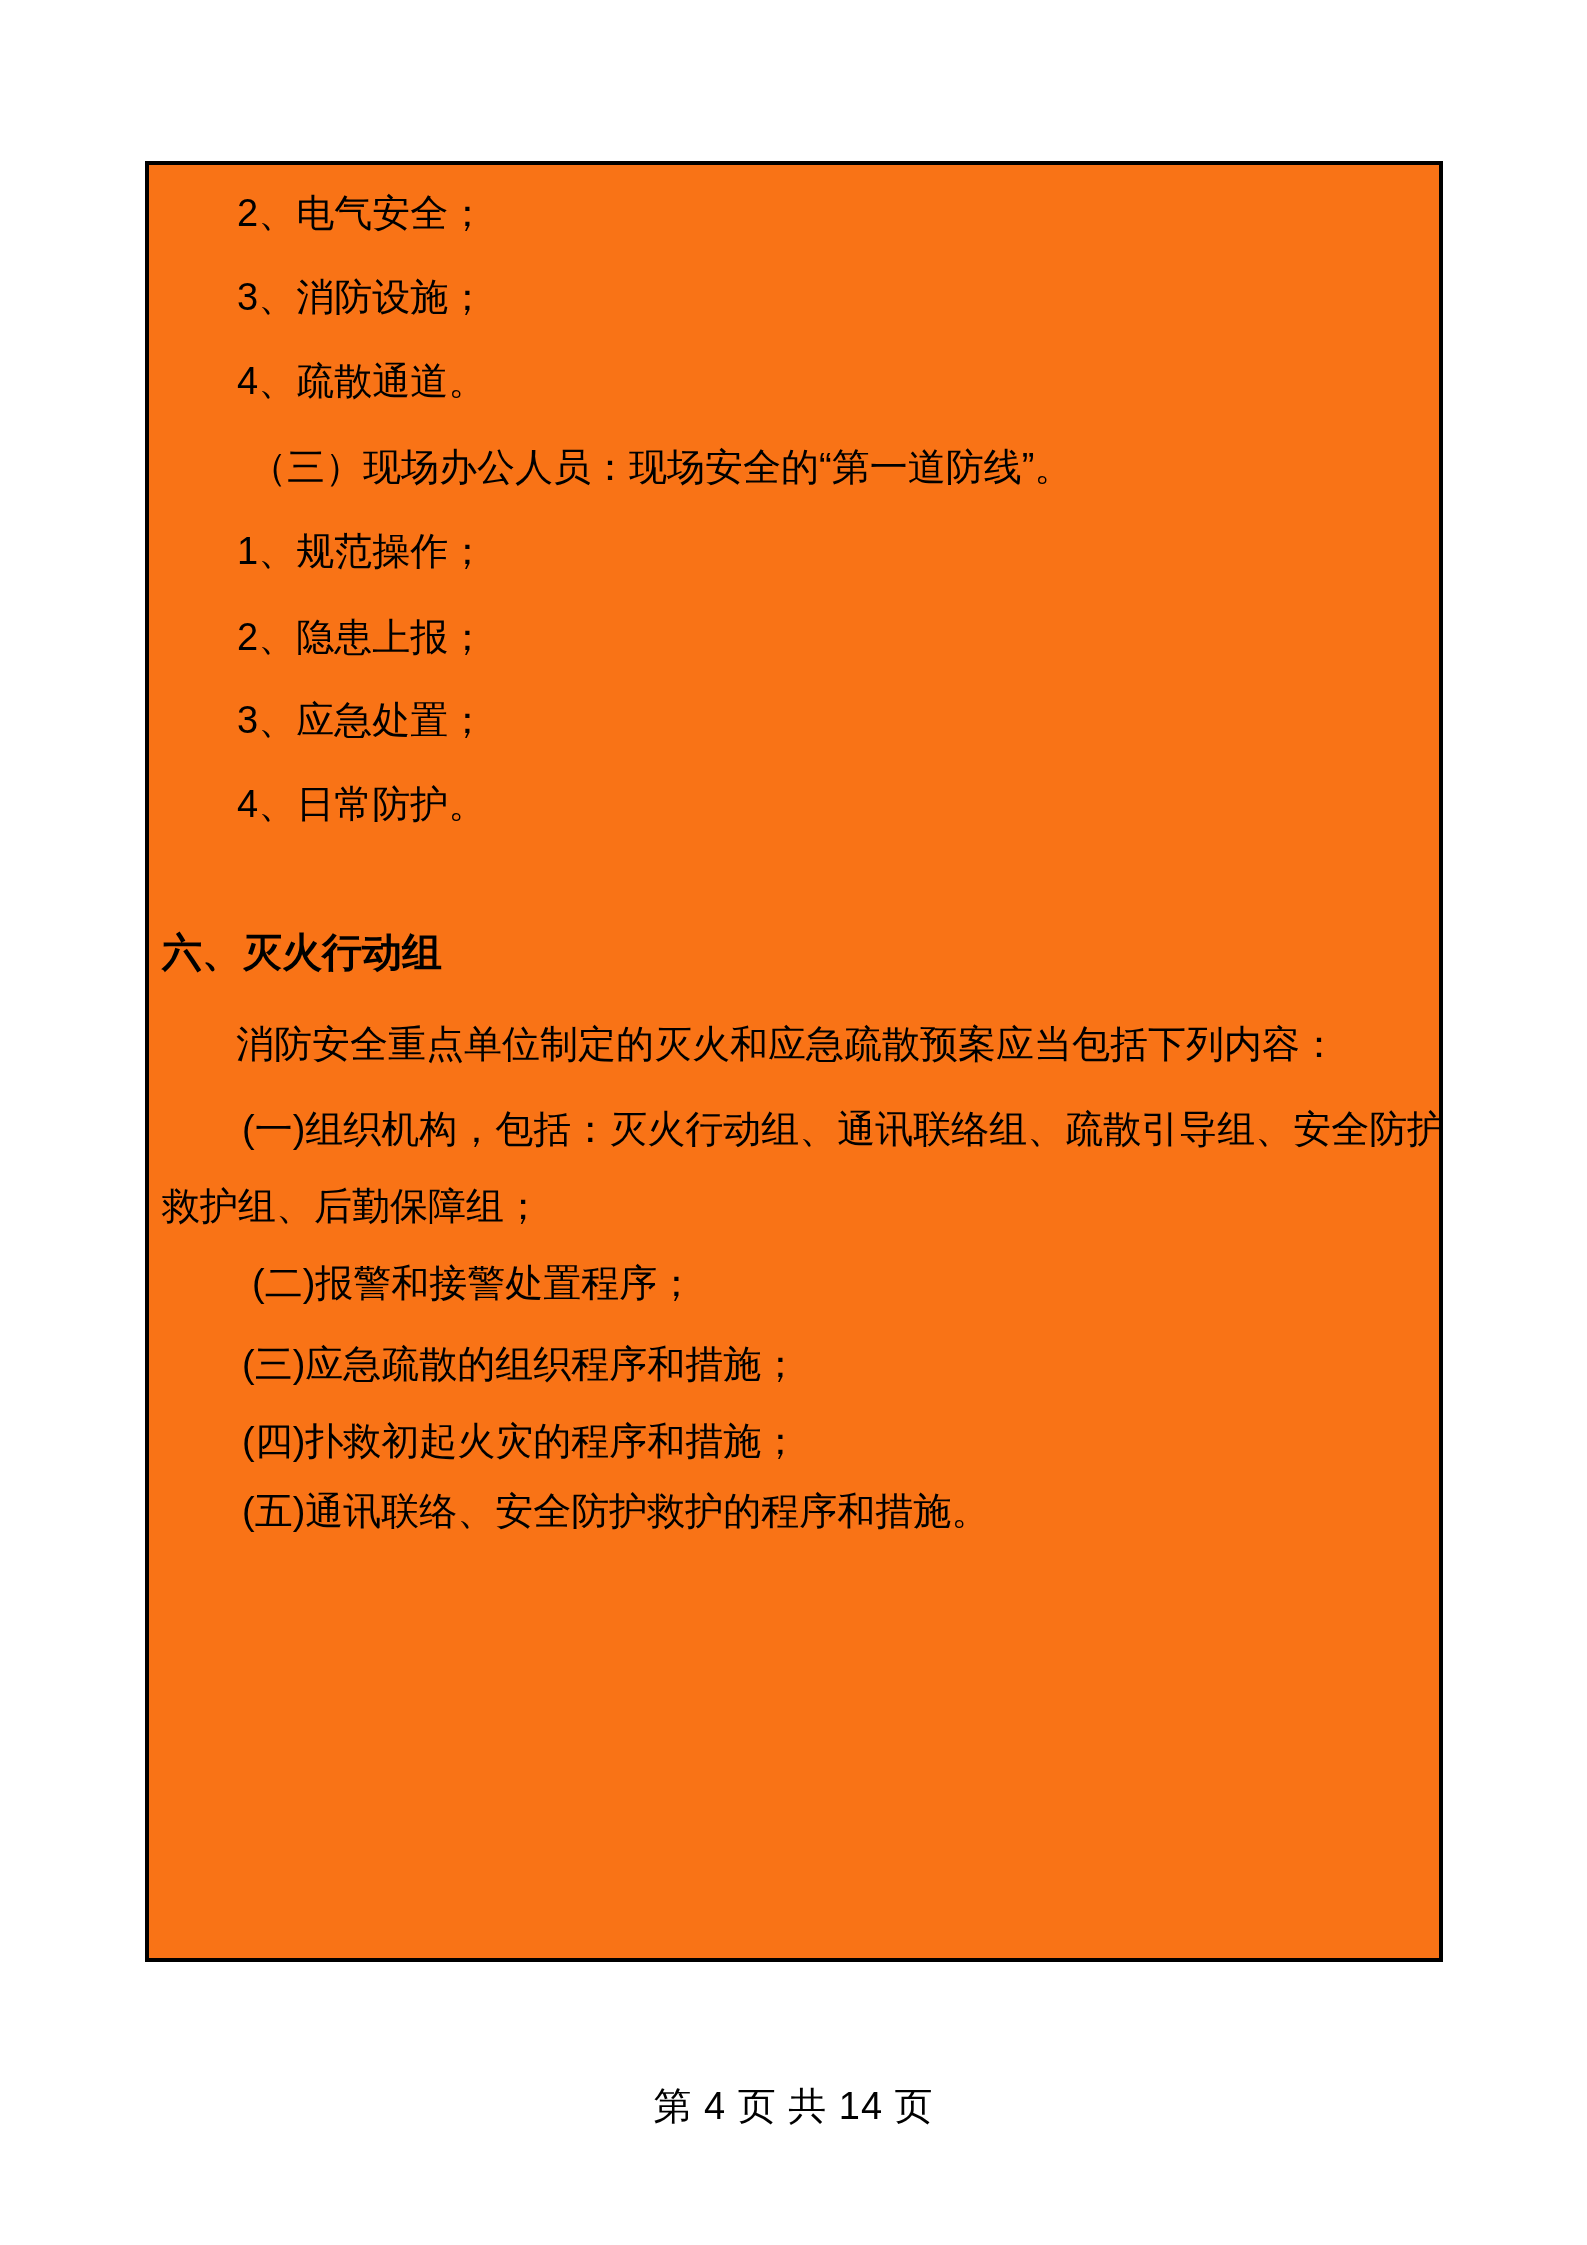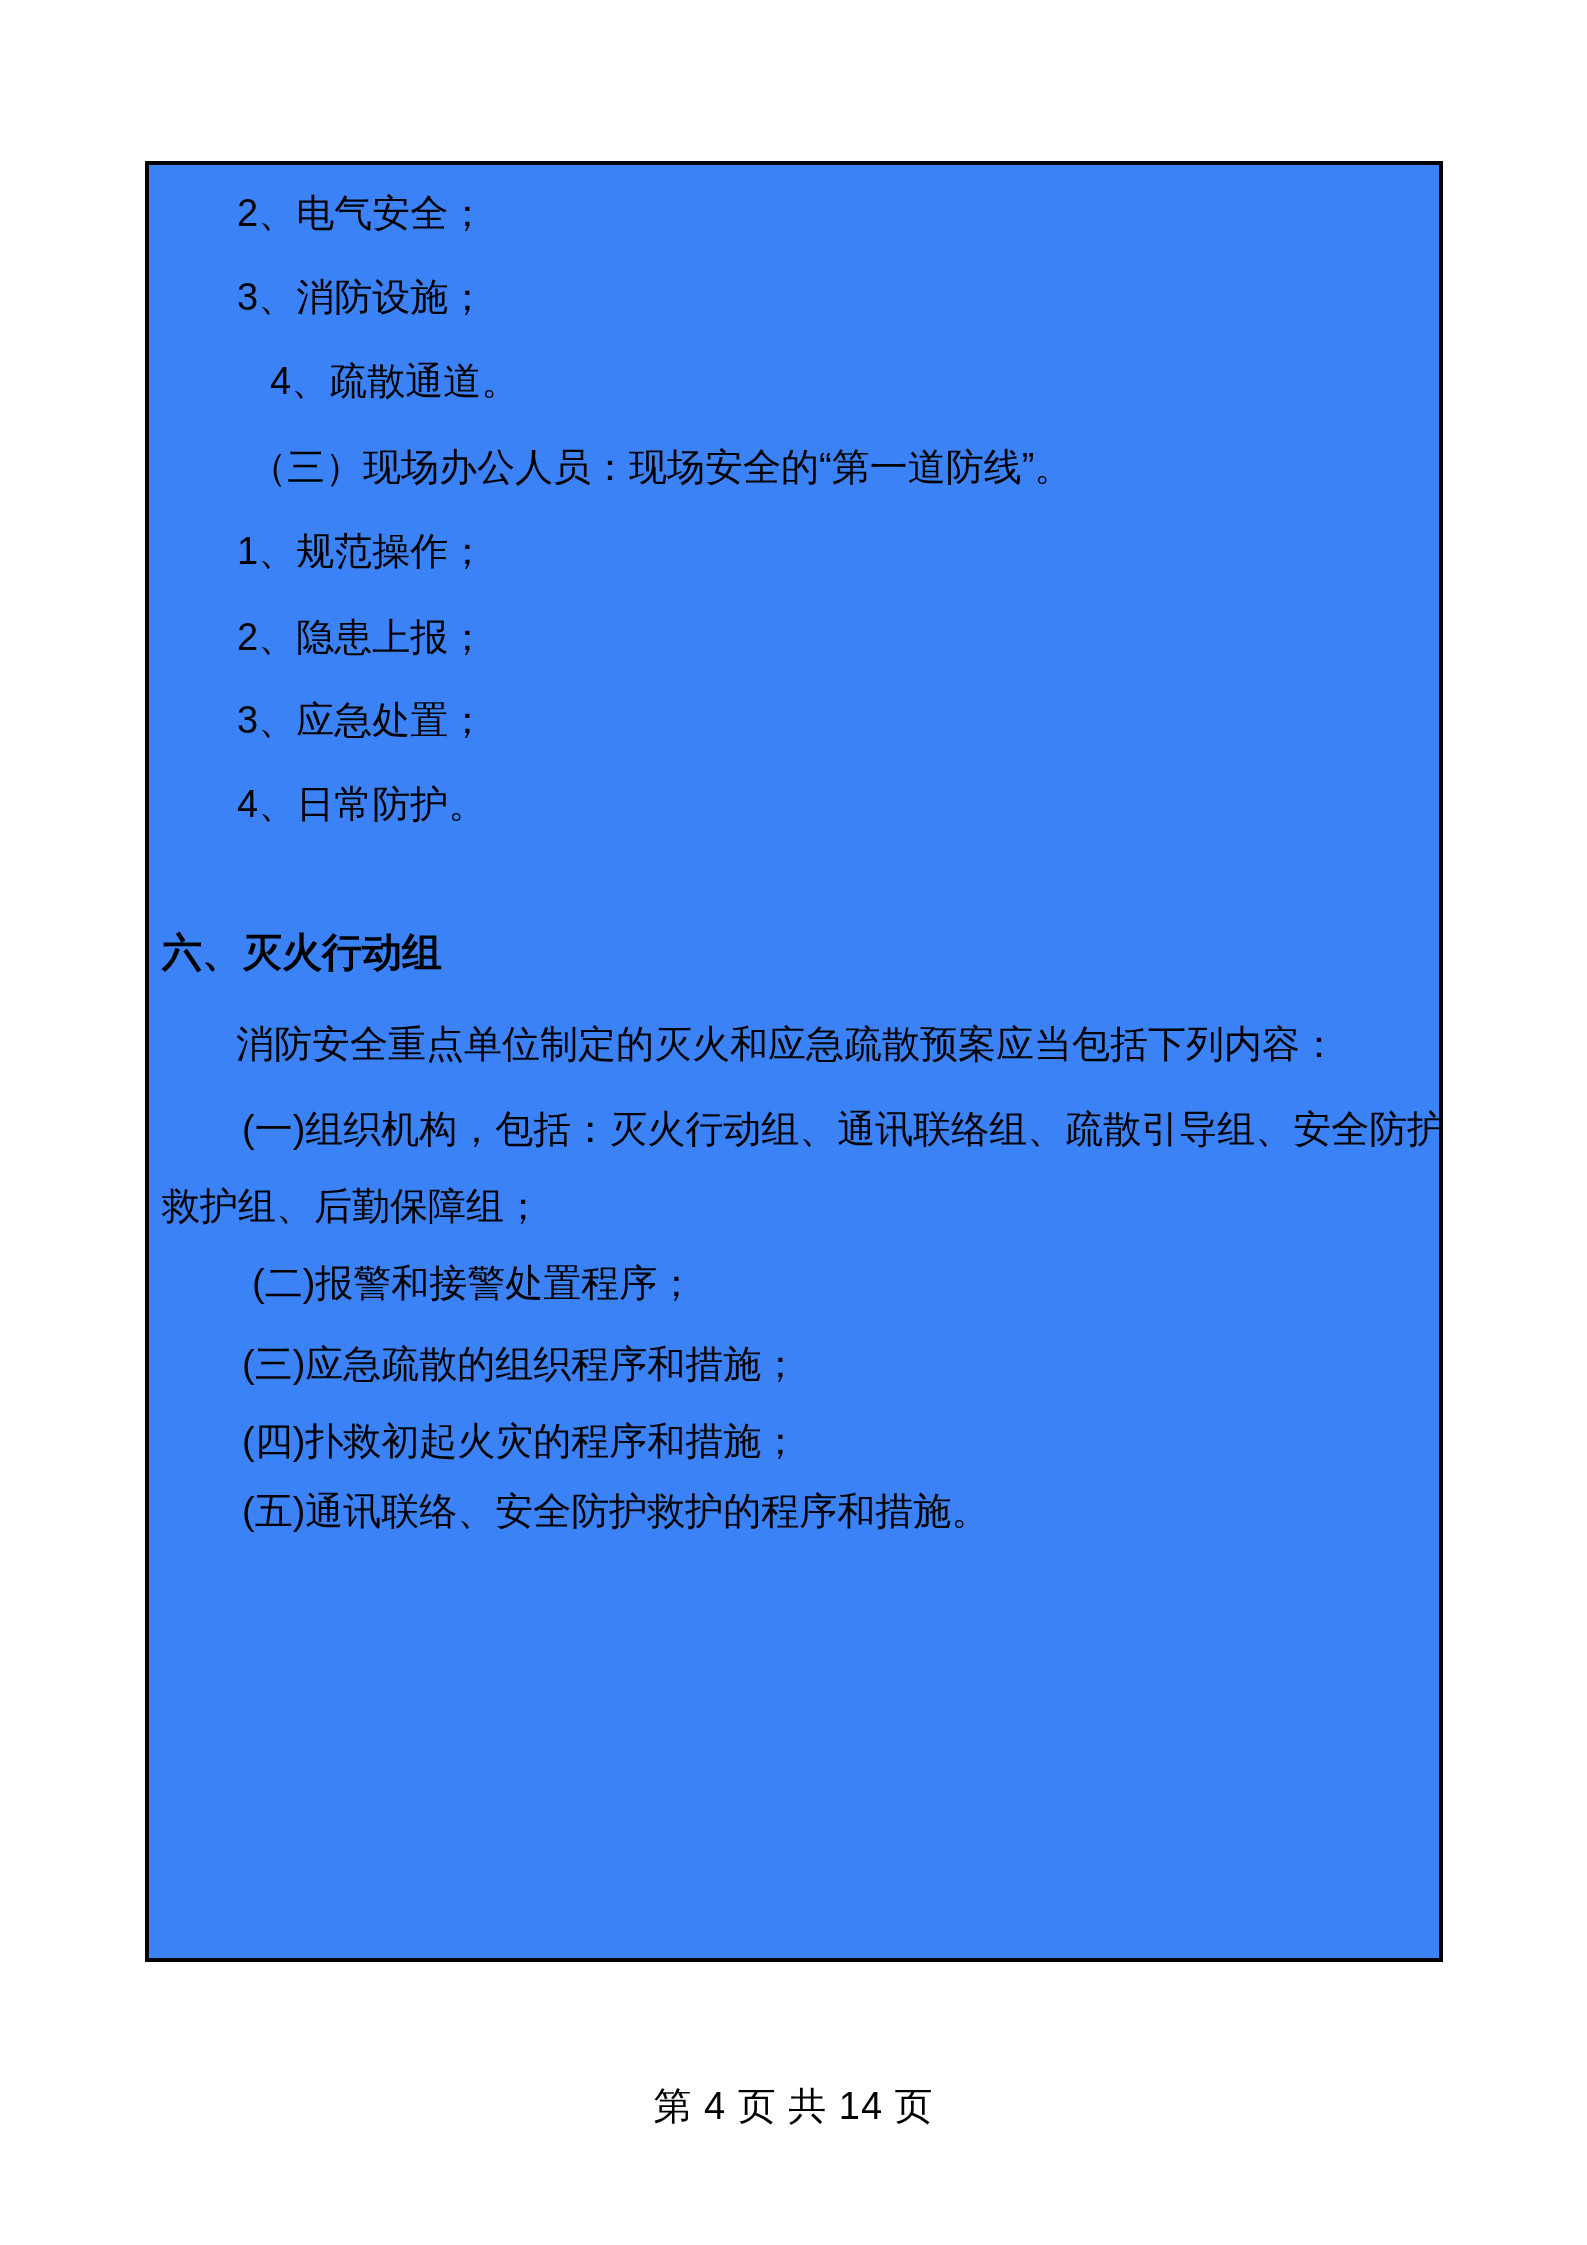--- a/index.html
+++ b/index.html
@@ -15,21 +15,21 @@
     color: #000000;
     overflow: hidden;
   }
   .doc-border {
     position: absolute;
     left: 145px;
     top: 161px;
     width: 1290px;
     height: 1793px;
     border: 4px solid #000000;
-    background: #3b82f6;
+    background: #f97316;
     box-sizing: content-box;
   }
   .line {
     position: absolute;
     white-space: nowrap;
     font-size: 38px;
     line-height: 48px;
     color: #000000;
   }
   .line.heading {
@@ -47,21 +47,21 @@
     letter-spacing: 1px;
     color: #000000;
   }
 </style>
 </head>
 <body>
 
 <div class="doc-border">
   <div class="line" style="left:88px;  top:24px;">2、电气安全；</div>
   <div class="line" style="left:88px;  top:108px;text-align:right;">3、消防设施；</div>
-  <div class="line" style="left:88px;  top:192px;margin-left:33px;">4、疏散通道。</div>
+  <div class="line" style="left:88px;  top:192px;">4、疏散通道。</div>
   <div class="line" style="left:100px; top:278px;">（三）现场办公人员：现场安全的“第一道防线”。</div>
   <div class="line" style="left:88px;  top:362px;">1、规范操作；</div>
   <div class="line" style="left:88px;  top:448px;">2、隐患上报；</div>
   <div class="line" style="left:88px;  top:531px;">3、应急处置；</div>
   <div class="line" style="left:88px;  top:615px;">4、日常防护。</div>
   <div class="line heading" style="left:13px; top:763px;">六、灭火行动组</div>
   <div class="line" style="left:87px;  top:855px;">消防安全重点单位制定的灭火和应急疏散预案应当包括下列内容：</div>
   <div class="line" style="left:93px;  top:940px;">(一)组织机构，包括：灭火行动组、通讯联络组、疏散引导组、安全防护</div>
   <div class="line" style="left:13px;  top:1017px;">救护组、后勤保障组；</div>
   <div class="line" style="left:93px;  top:1094px;margin-left:10px;">(二)报警和接警处置程序；</div>

